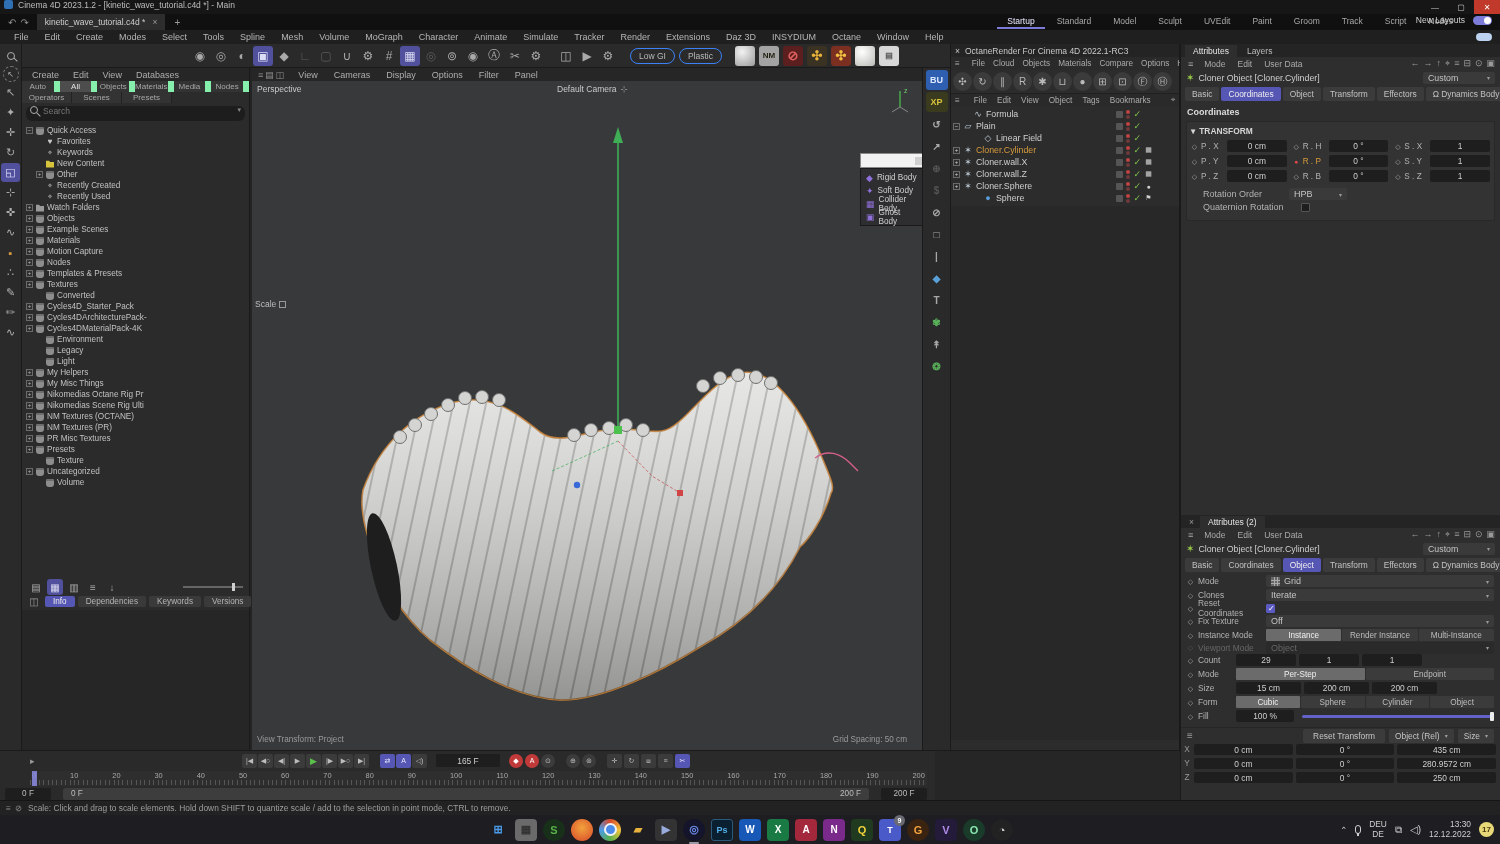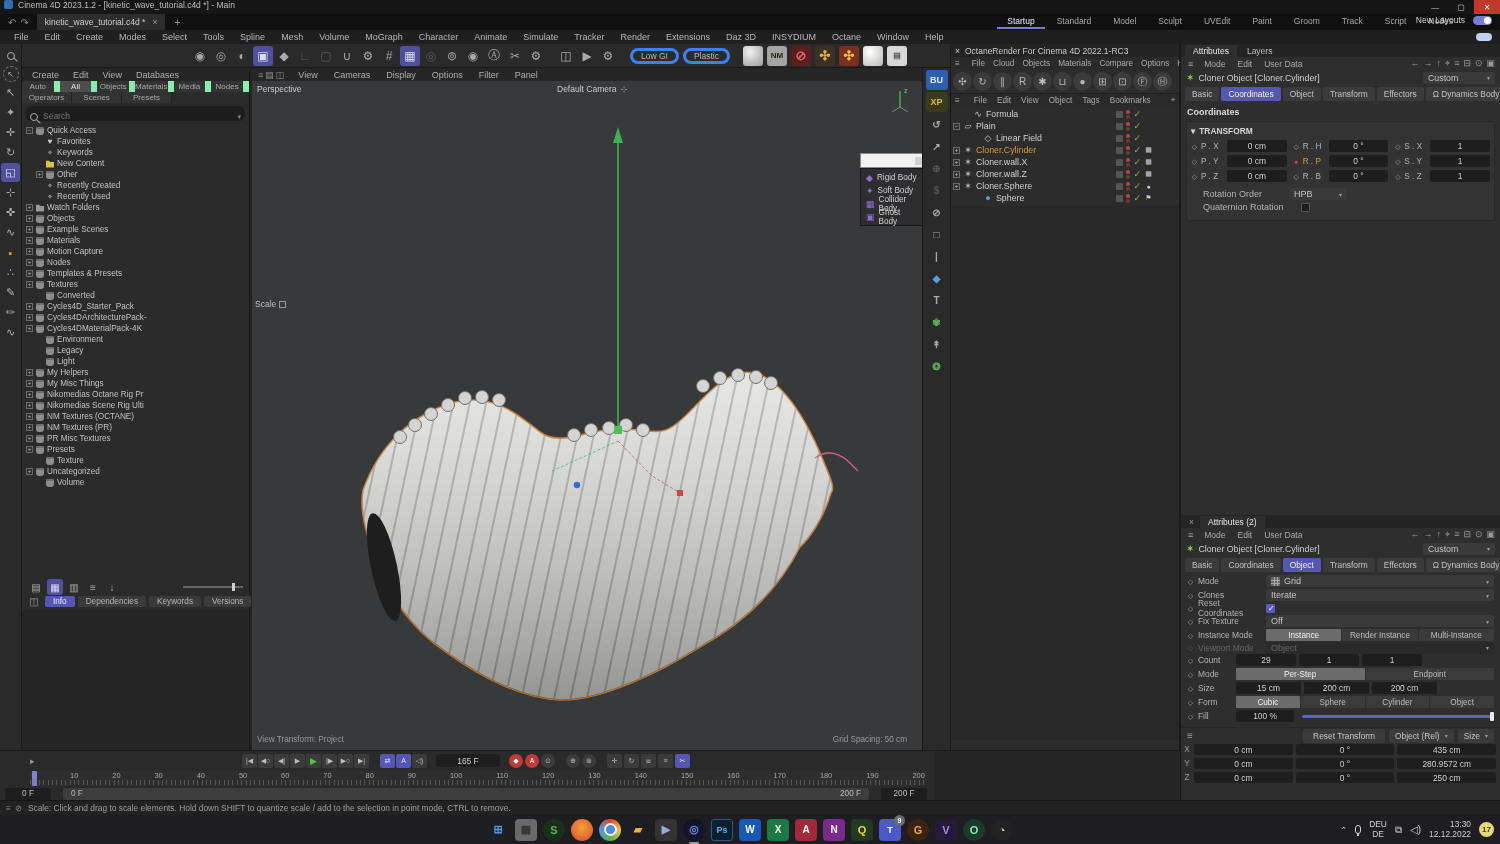--- a/index.html
+++ b/index.html
@@ -26,21 +26,21 @@
 .menubar{left:0;top:30px;width:1500px;height:14px;background:#1f1f1f;display:flex;align-items:center;padding-left:6px}
 .menu-item{padding:0 8px;color:#b5b5b5;font-size:9px}
 .mb-toggle{position:absolute;right:8px;top:33px;width:16px;height:8px;border-radius:4px;background:#bcd2ee}
 
 .toolbar{left:0;top:44px;width:1500px;height:24px;background:#2a2a2a;border-bottom:1px solid #1a1a1a;display:flex;align-items:center}
 .ib{width:20px;height:20px;display:flex;align-items:center;justify-content:center;border-radius:3px;color:#a9a9a9;font-size:12px;flex:0 0 auto}
 .ib.sm{width:16px;height:16px;font-size:10px}
 .ib.on{background:#50509c;color:#dcdcf4}
 .ib.dim{color:#5c5c5c}
 .tb-gap{width:10px}
-.pillbtn{height:16px;padding:0 8px;border:3px solid #3b82f6;border-radius:8px;color:#b8b8b8;display:flex;align-items:center;font-size:8.5px;margin:0 2px}
+.pillbtn{height:16px;padding:0 8px;border:1px solid #3b82f6;border-radius:8px;color:#b8b8b8;display:flex;align-items:center;font-size:8.5px;margin:0 2px}
 .tile{width:20px;height:20px;border-radius:3px;display:flex;align-items:center;justify-content:center;font-size:8px;font-weight:bold;margin:0 1px}
 .tile.ball{background:radial-gradient(circle at 35% 30%,#f2f2f2,#9a9a9a);color:transparent}
 .tile.ball2{background:radial-gradient(circle at 35% 30%,#fff,#b9b9b4);color:transparent}
 .tile.nm{background:#a3a3a3;color:#231f10}
 .tile.noentry{background:#5c1f1f;color:#e06060;font-size:13px}
 .tile.oct1{background:#3a3223;color:#e8b23a;font-size:13px}
 .tile.oct2{background:#7a2f20;color:#f0c040;font-size:13px}
 .tile.light{background:#d8d8d8;color:#555}
 
 .ab-menu{left:22px;top:68px;width:228px;height:13px;background:#262626;display:flex;align-items:center;gap:2px;padding-left:4px;border-right:1px solid #1a1a1a}
@@ -55,21 +55,21 @@
 .pi.orange{color:#d89a40}
 .sg{position:relative;width:8px;height:8px;border:1.3px solid #adadad;border-radius:50%}
 .sg::after{content:"";position:absolute;width:5px;height:1.3px;background:#adadad;transform:rotate(45deg);right:-4px;bottom:-2px}
 
 .ab{left:22px;top:81px;width:228px;height:669px;background:#2b2b2b;border-right:1px solid #1a1a1a}
 .ab-tabs1{display:flex;height:11px}
 .ab-tab{flex:1;display:flex;align-items:center;justify-content:center;background:#333;border-right:6px solid #86efac;color:#a8a8a8;font-size:8px}
 .ab-tab.on{background:#4d4d4d;color:#e2e2e2}
 .ab-tabs2{display:flex;height:11px}
 .ab-tab2{width:50px;display:flex;align-items:center;justify-content:center;background:#333;border-right:1px solid #222;color:#a8a8a8;font-size:8px}
-.ab-search{display:flex;align-items:flex-end;height:15px;margin:3px 4px;background:#1d1d1d;border-radius:6px;padding:0 4px;gap:5px}
+.ab-search{display:flex;align-items:flex-start;height:15px;margin:3px 4px;background:#1d1d1d;border-radius:6px;padding:0 4px;gap:5px}
 .ab-search .ph{color:#777;font-size:8.5px;flex:1}
 .tree{height:364px;overflow:hidden;padding-top:1px}
 .trow{display:flex;align-items:center;height:11px;font-size:8.2px;color:#c2c2c2;gap:3px}
 .trow .tw{width:7px;height:7px;border:1px solid #6a6a6a;color:#b5b5b5;font-size:6px;line-height:5px;text-align:center;background:#2f2f2f;flex:0 0 auto}
 .trow .tw:empty{border:none;background:none}
 .trow .ticon{width:8px;height:8px;flex:0 0 auto;display:flex;align-items:center;justify-content:center;font-size:8px}
 .trow.ind0{padding-left:4px}.trow.ind1{padding-left:14px}
 .ic-db .ticon{background:#8d8d8d;border-radius:1px 1px 3px 3px;border-top:2px solid #6e6e6e}
 .ic-folder .ticon{background:#9a9a9a;clip-path:polygon(0 15%,40% 15%,50% 30%,100% 30%,100% 100%,0 100%)}
 .ic-folder-y .ticon{background:#d8c33c;clip-path:polygon(0 15%,40% 15%,50% 30%,100% 30%,100% 100%,0 100%)}

